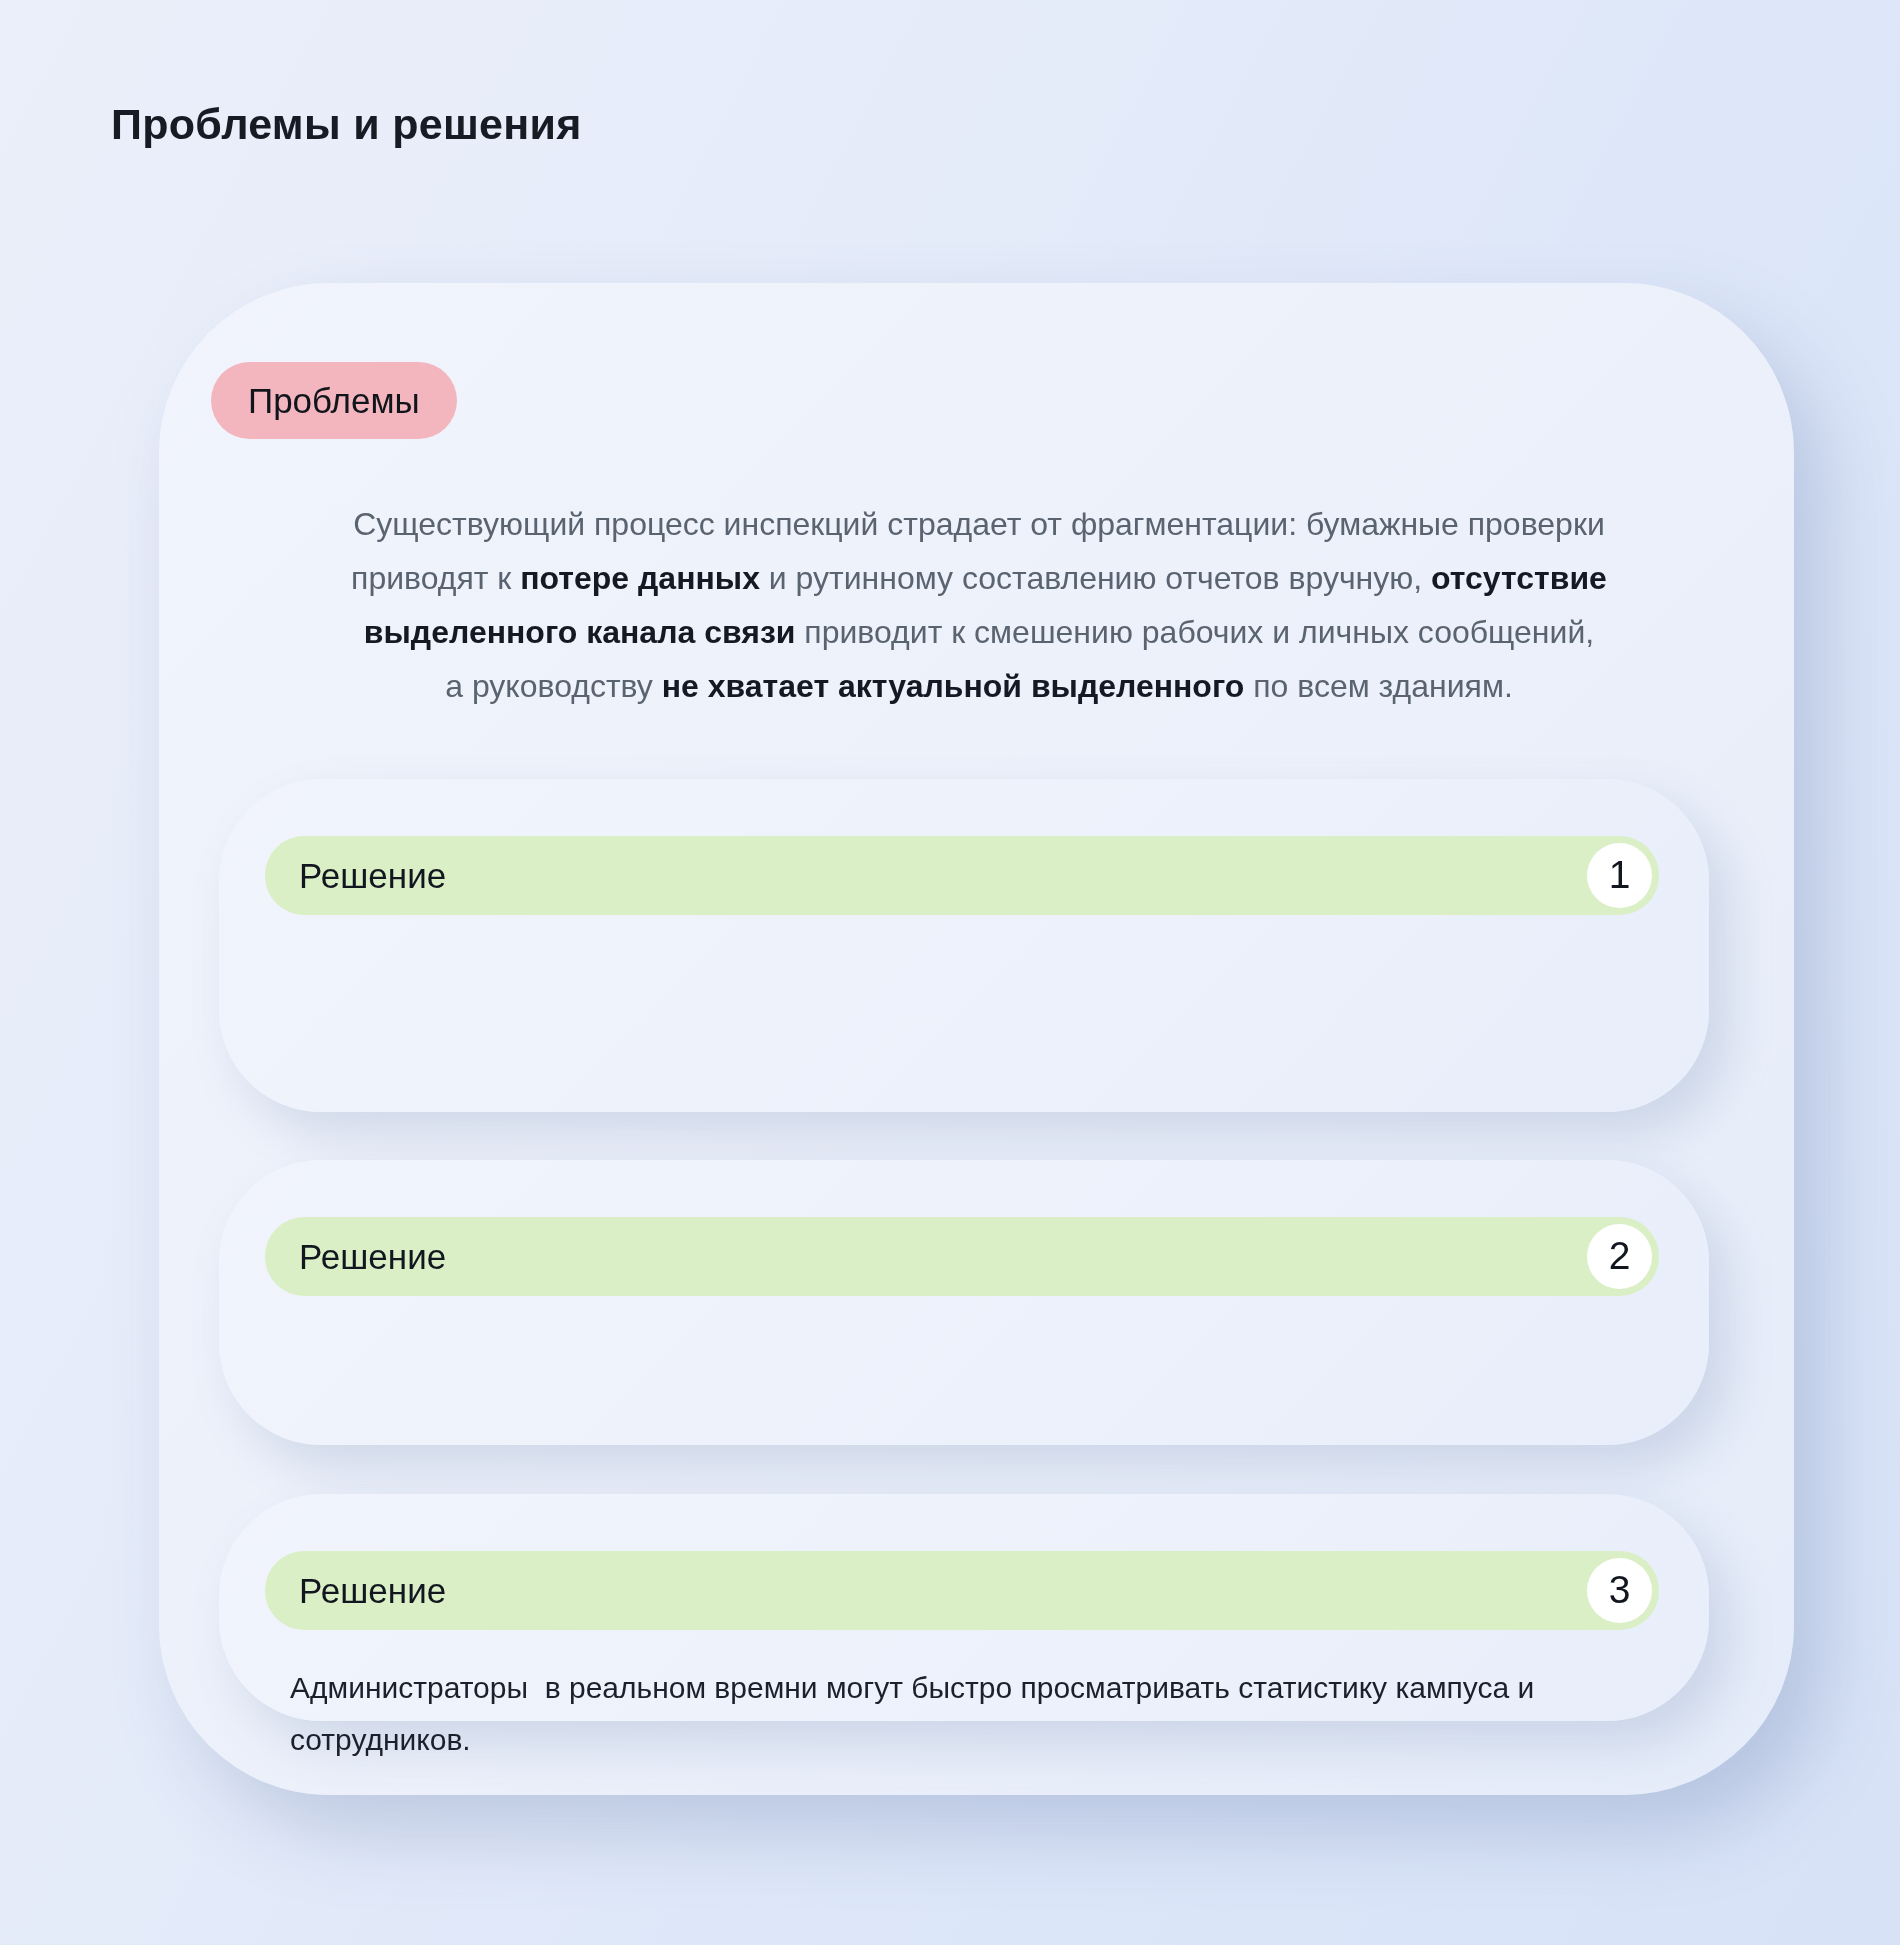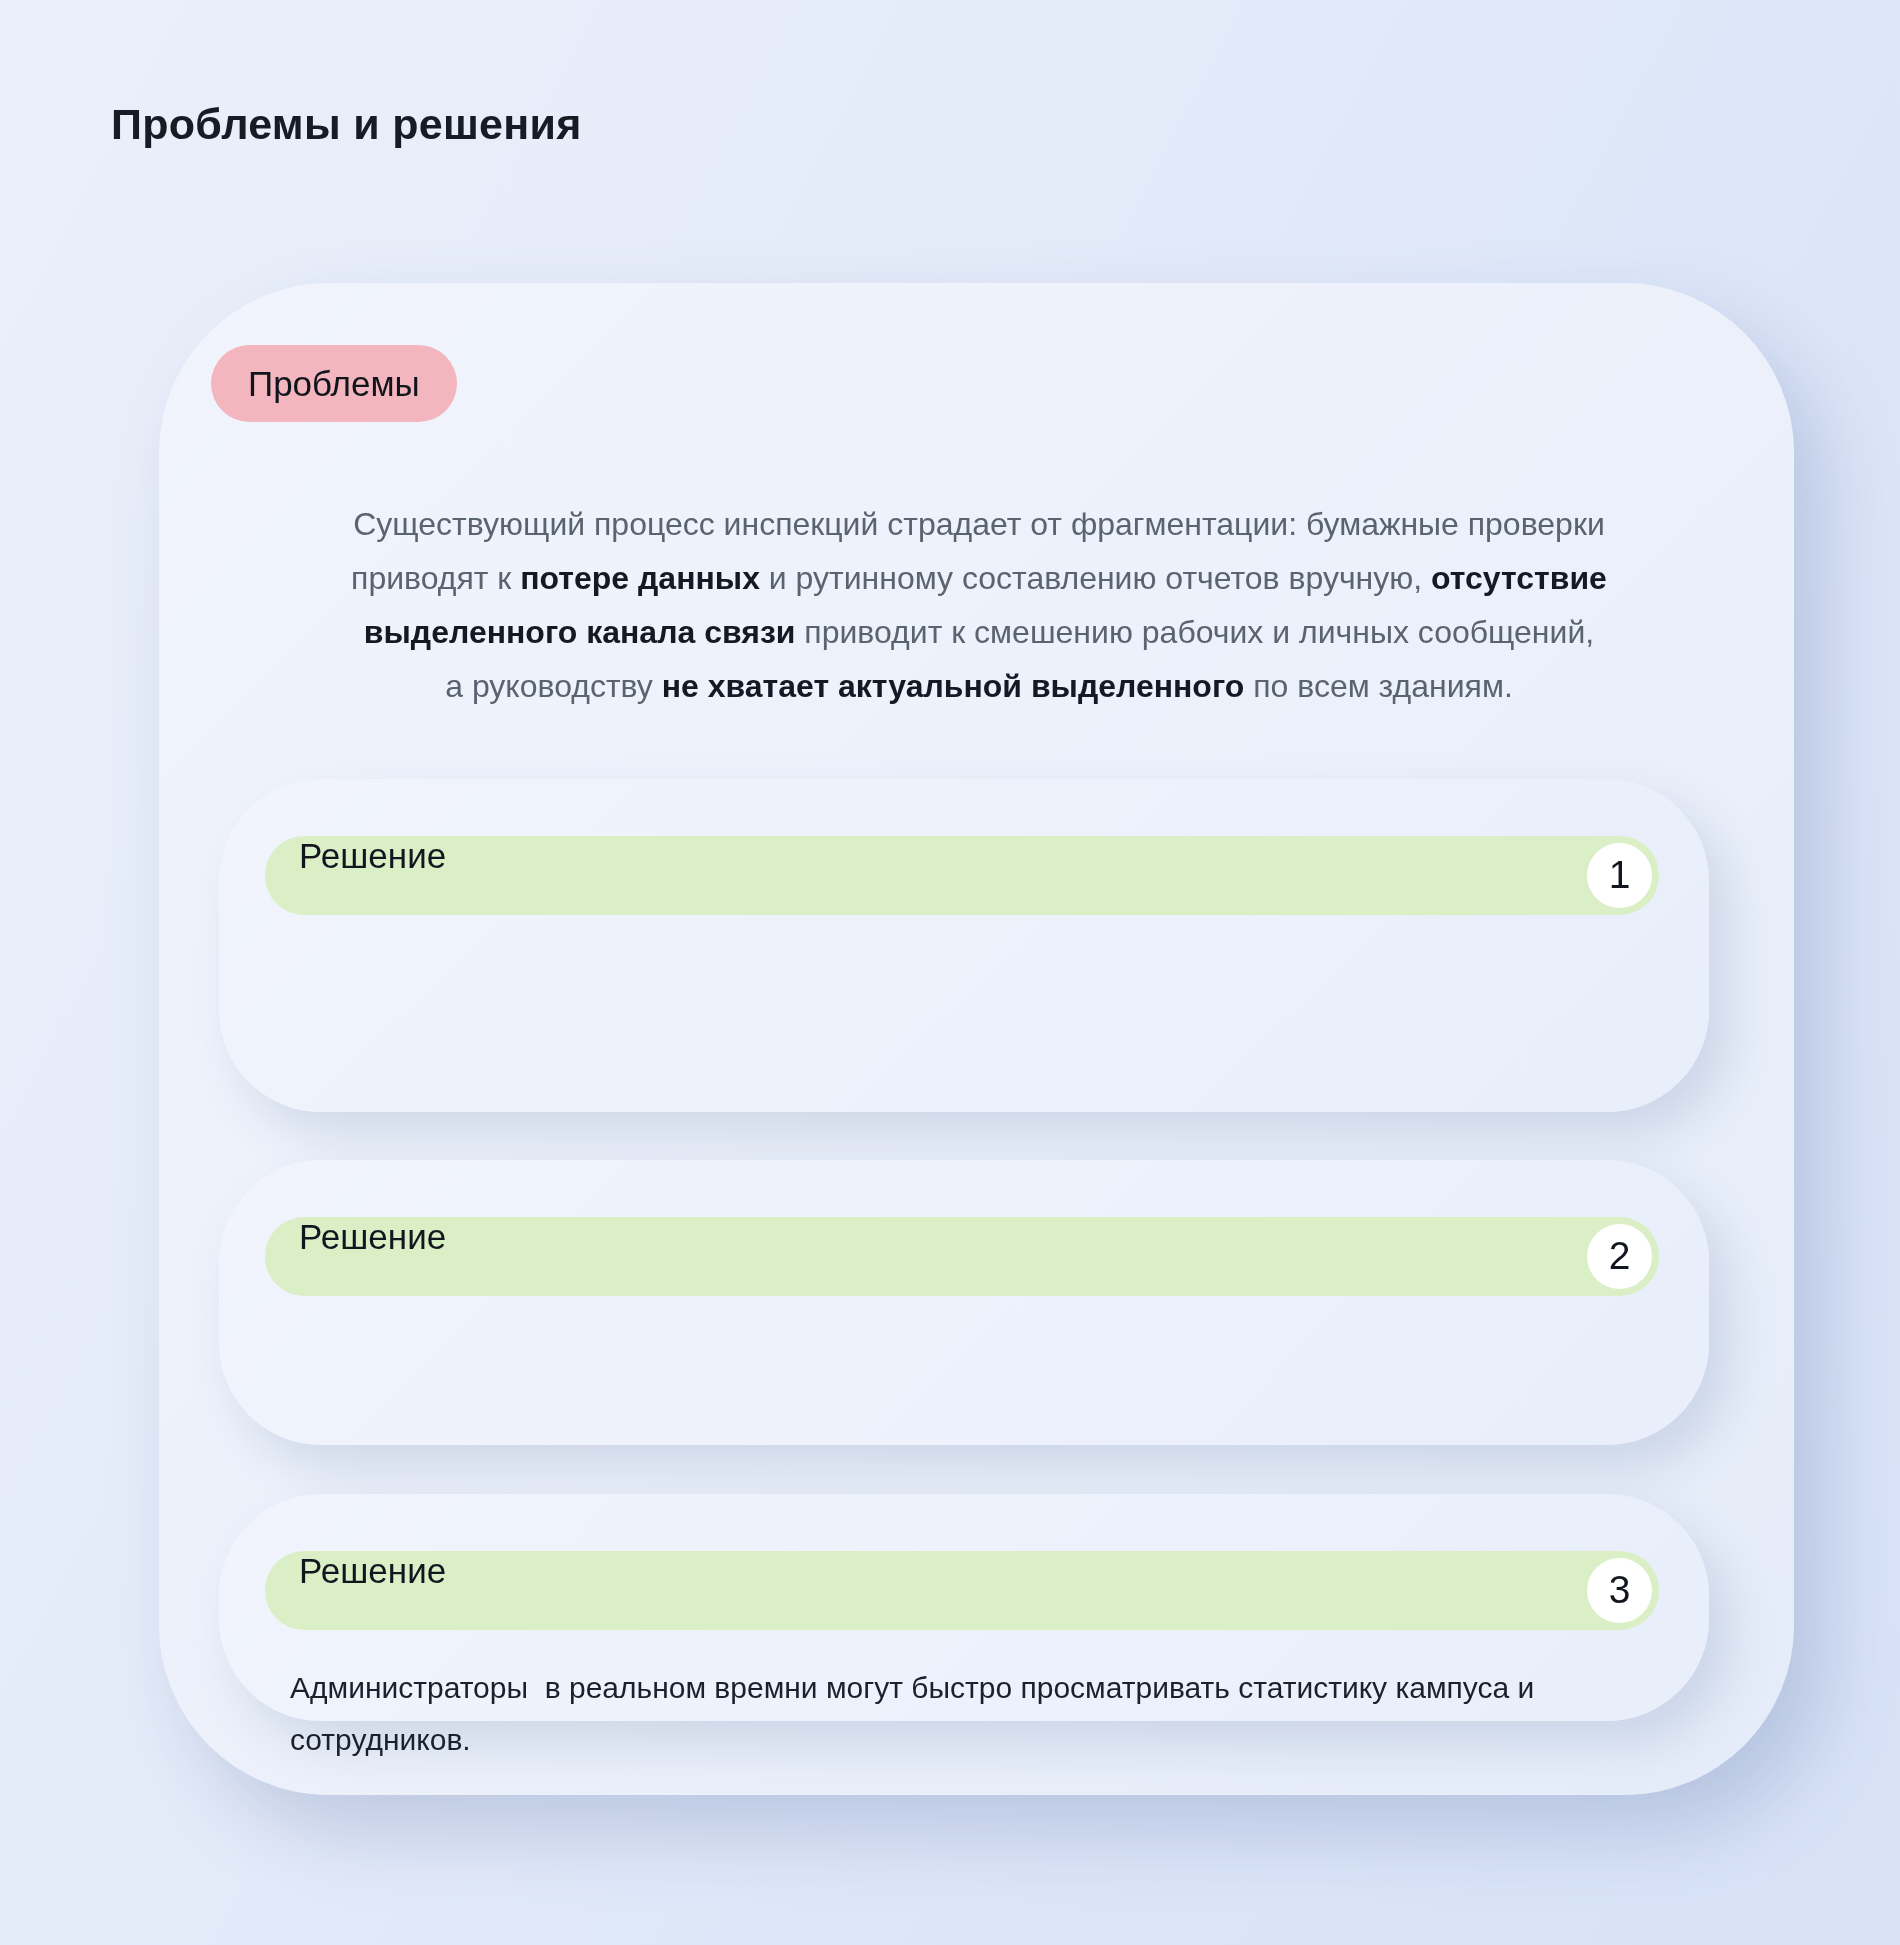--- a/index.html
+++ b/index.html
@@ -19,21 +19,21 @@
 
   .main-card {
     position: absolute; left: 159px; top: 283px;
     width: 1635px; height: 1512px;
     border-radius: 170px;
     background: linear-gradient(135deg, #F1F4FC 0%, #EBF0FA 55%, #E5ECF9 100%);
     box-shadow: 30.5px 37px 75px rgba(96, 118, 166, 0.28);
   }
 
   .badge {
-    position: absolute; left: 52px; top: 62px;
+    position: absolute; left: 52px; top: 79px;
     height: 77px; padding: 0 37px;
     display: inline-flex; align-items: center;
     border-radius: 42px;
     font-size: 35px; color: #10151C;
   }
 
   .problem-text {
     position: absolute; left: 94px; top: 214px; margin: 0;
     width: 1452px;
     font-size: 32px; line-height: 54px;
@@ -49,21 +49,21 @@
     background: linear-gradient(135deg, #F1F4FC 0%, #ECF1FB 60%, #E8EEFA 100%);
     box-shadow: 19px 23px 48px rgba(96, 118, 166, 0.20);
   }
   .solution-1 { top: 496px;  height: 333px; }
   .solution-2 { top: 877px; height: 285px; }
   .solution-3 { top: 1211px; height: 227px; }
 
   .pill {
     position: absolute; left: 46px; right: 50px; top: 57px;
     height: 79px; border-radius: 39px;
-    display: flex; 
+    display: flex; align-items: center;
   }
   .pill-label {
     margin-left: 34px;
     font-size: 35px; font-weight: 500; color: #12171F;
   }
   .num-circle {
     position: absolute; right: 6.8px; top: 6.8px;
     width: 65px; height: 65px; border-radius: 50%;
     display: flex; align-items: center; justify-content: center;
     font-size: 39px; color: #12171F;

